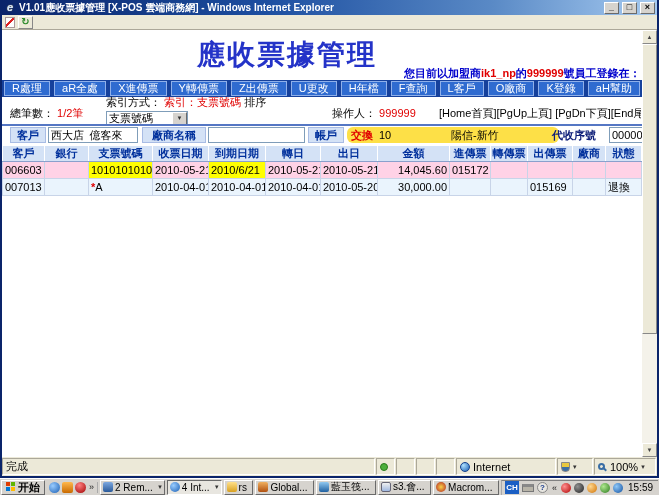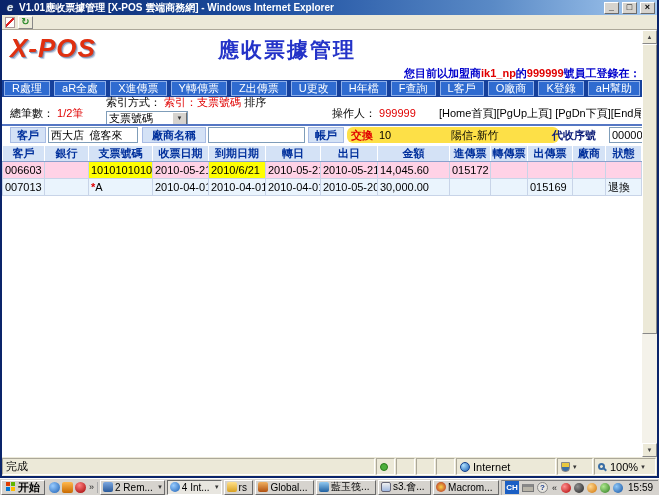--- a/index.html
+++ b/index.html
@@ -27,21 +27,21 @@
     color:#2a8a2a; font-weight:bold; font-size:10px; line-height:10px; text-align:center; }
 
   .content { flex:1; display:flex; background:#fff; overflow:hidden; }
   .page { flex:1; overflow:hidden; display:flex; flex-direction:column; }
 
   
   .page-header { height:36px; position:relative; flex:0 0 36px; }
   .xpos-logo { position:absolute; left:8px; top:3px; font-size:26px; font-weight:bold; font-style:italic;
     color:#e03010; letter-spacing:1px; text-shadow:1px 1px 0 #8090b0, 2px 2px 1px #b8c6dc; }
   .page-title { position:absolute; left:0; top:6px; width:100%; padding-right:70px; text-align:center;
-    font-family:"DejaVu Serif","Liberation Serif",serif; font-weight:bold; font-size:21px; color:#2433c8; letter-spacing:2px; }
+    font-family:"DejaVu Serif","Liberation Serif",serif; font-weight:bold; font-size:28px; color:#2433c8; letter-spacing:2px; }
   .login-line { height:14px; flex:0 0 14px; position:relative; }
   .login-msg { position:absolute; left:402px; right:0; white-space:nowrap; overflow:hidden;
     color:#0000cc; font-weight:bold; font-size:11px; }
   .login-msg .red { color:#e00000; }
 
   
   .menubar { flex:0 0 17px; height:17px; background:#16419c; display:flex; gap:4px; padding:1px 2px; }
   .menu-btn { flex:1 1 auto; background:#2f6bd0; color:#fff; font-size:11px; white-space:nowrap;
     text-align:center; line-height:13px; border:1px solid #8fb0ea; padding:0 3px; }
 
@@ -72,21 +72,21 @@
 
   
   table.grid { border-collapse:collapse; table-layout:fixed; width:100%; font-size:11px; }
   table.grid th { background:#d4e2f6; color:#00309c; font-weight:bold; height:15px; padding:0 1px;
     border:1px solid #ffffff; border-bottom:1px solid #8aa0cc; overflow:hidden; white-space:nowrap; }
   table.grid td { height:17px; padding:0 2px; border:1px solid #c8d4e8; overflow:hidden; white-space:nowrap; }
   tr.row-pink td { background:#ffd2e6; }
   tr.row-blue td { background:#eaf4fd; }
   td.hl { background:#ffff00 !important; }
   td.wrap { white-space:normal; word-break:break-all; line-height:13px; }
-  td.num { text-align:left; }
+  td.num { text-align:right; }
   .mark-red { color:#e00000; font-weight:bold; }
   .rest { flex:1; background:#fff; }
 
   
   .scrollbar { flex:0 0 15px; width:15px; background:#f4f2ea; display:flex; flex-direction:column; }
   .sb-btn { height:14px; flex:0 0 14px; background:#ece9d8; border:1px solid; border-color:#fff #888 #888 #fff;
     font-size:6px; line-height:12px; text-align:center; color:#444; }
   .sb-thumb { flex:0 0 290px; background:#ece9d8; border:1px solid; border-color:#fff #888 #888 #fff; }
   .sb-track { flex:1; }
 
@@ -143,21 +143,20 @@
 
     <div class="addressbar">
       <span class="broken-icon"></span>
       <span class="go-btn">↻</span>
     </div>
 
     <div class="content">
       <div class="page">
 
         <div class="page-header">
-          <span class="xpos-logo">X-POS</span>
           <span class="page-title">應收票據管理</span>
         </div>
 
         <div class="login-line">
           <div class="login-msg">
             <span>您目前以加盟商</span><span class="red">ik1_np</span><span>的</span><span class="red">999999</span><span>號員工登錄在： </span>
           </div>
         </div>
 
         <div class="menubar">

